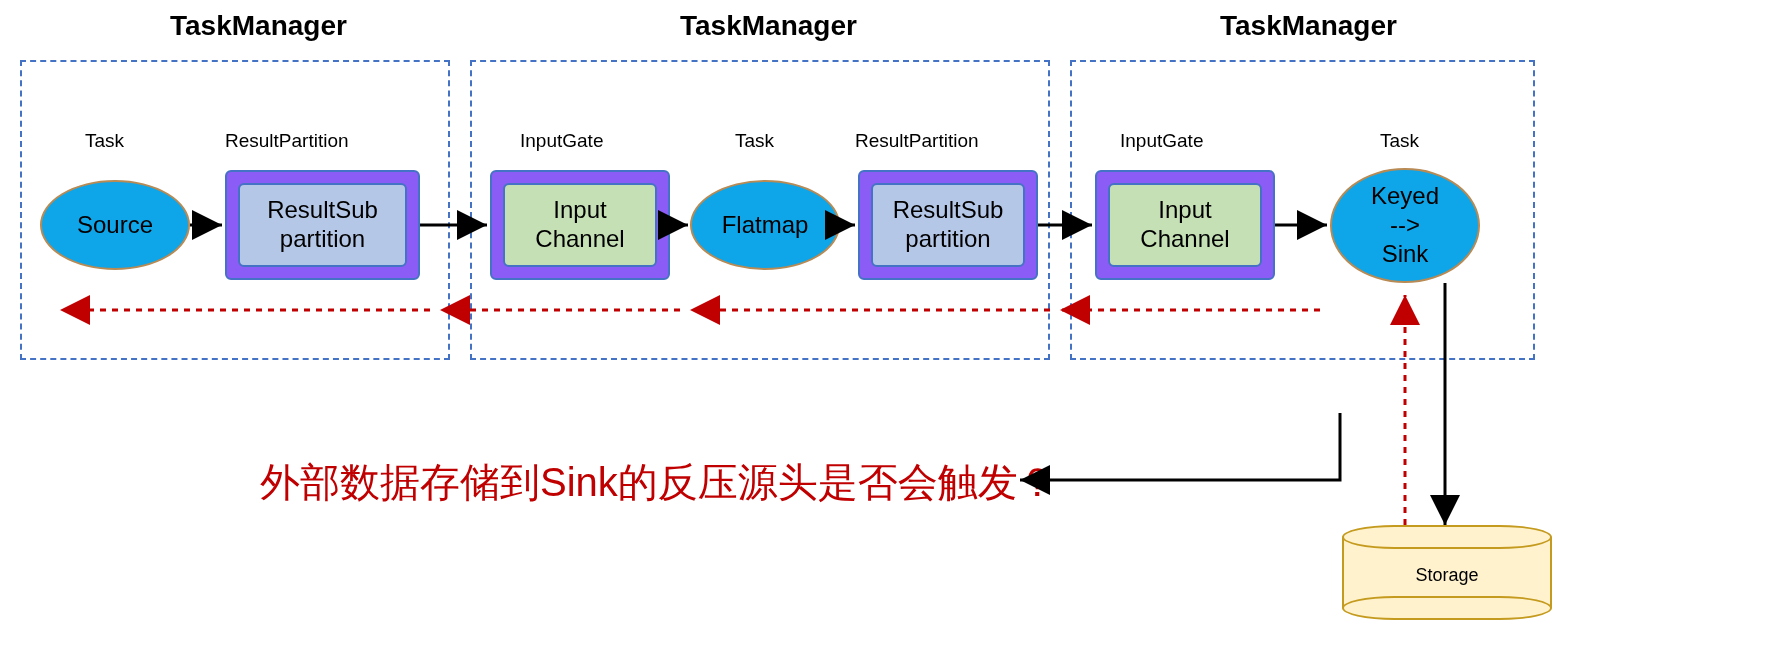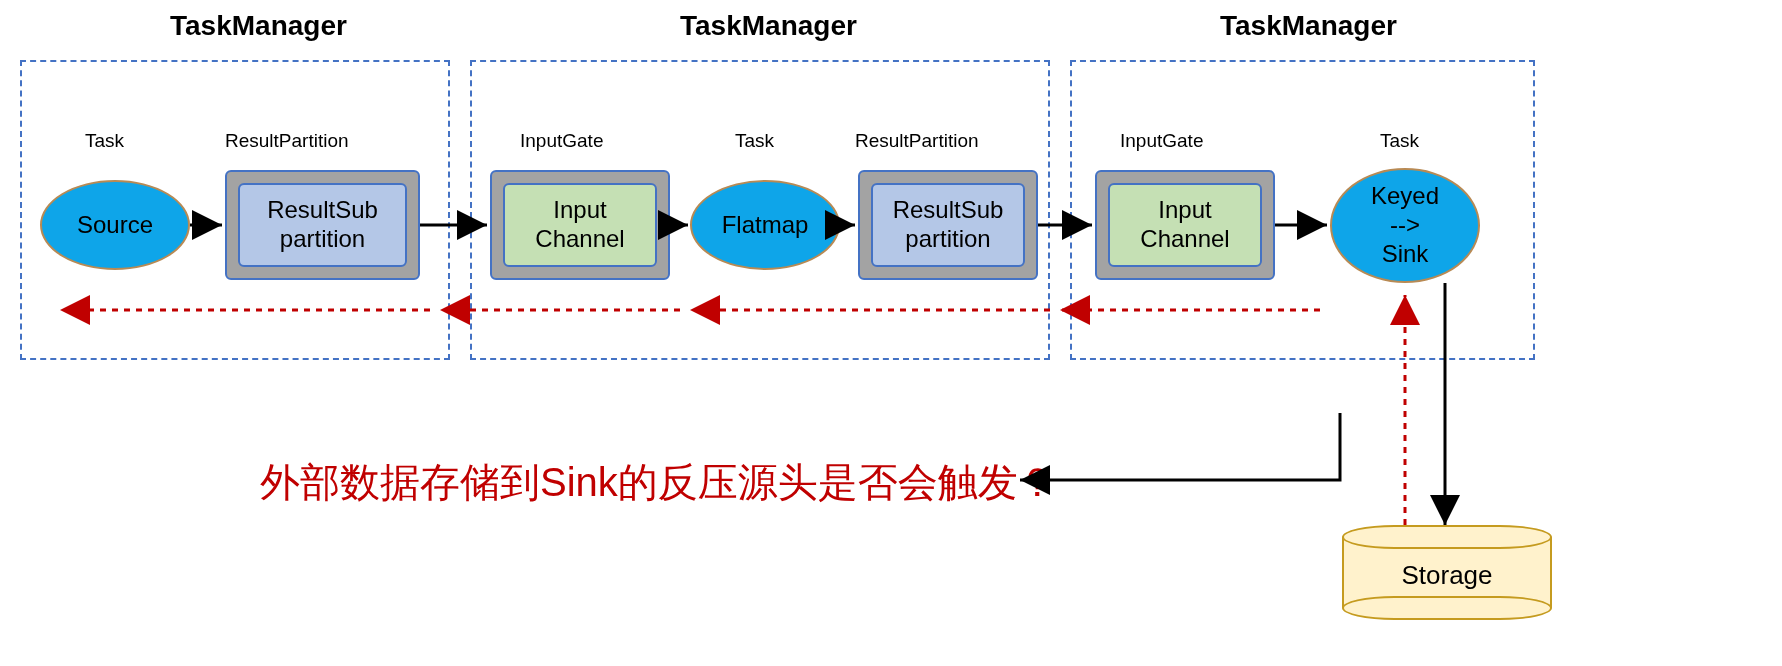--- a/index.html
+++ b/index.html
@@ -38,21 +38,21 @@
     justify-content: center;
     font-size: 24px;
     color: #000;
     text-align: center;
     line-height: 1.2;
   }
   .outer-box {
     position: absolute;
     border: 2px solid #4472c4;
     border-radius: 6px;
-    background: #a3a3a3;
+    background: #8b5cf6;
     display: flex;
     align-items: center;
     justify-content: center;
   }
   .inner-box {
     border: 2px solid #4472c4;
     border-radius: 6px;
     font-size: 24px;
     color: #000;
     display: flex;
@@ -96,21 +96,21 @@
     background: #fff2cc;
     border: 2px solid #c59b1f;
     border-radius: 50% / 100%;
   }
   .storage .cyl-label {
     position: absolute;
     inset: 0;
     display: flex;
     align-items: center;
     justify-content: center;
-    font-size: 26px;
+    font-size: 18px;
     color: #000;
     top: 6px;
   }
   .question {
     position: absolute;
     font-size: 40px;
     color: #c00000;
     left: 260px;
     top: 455px;
   }

